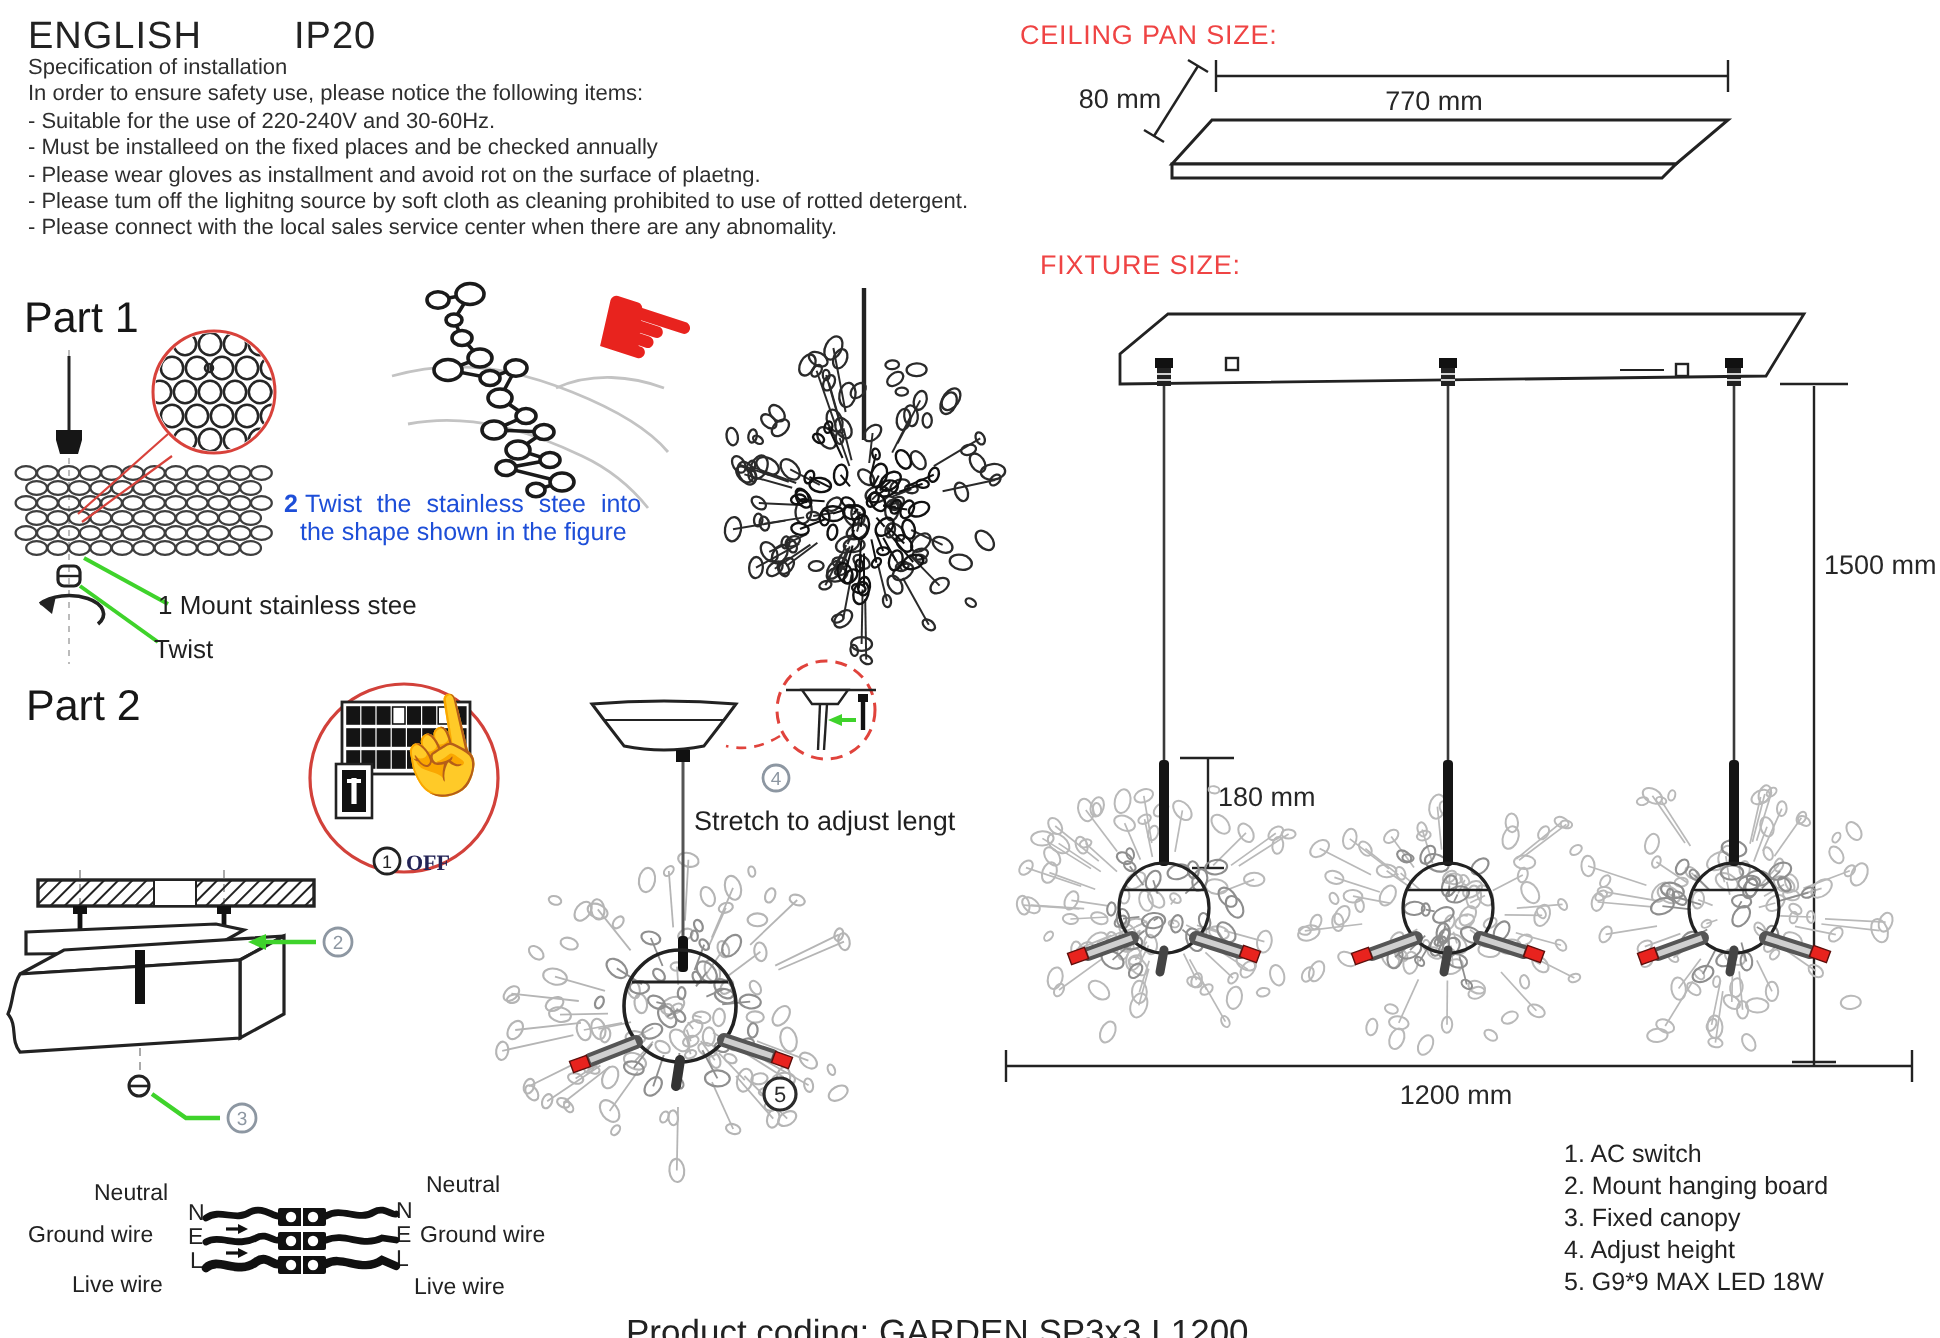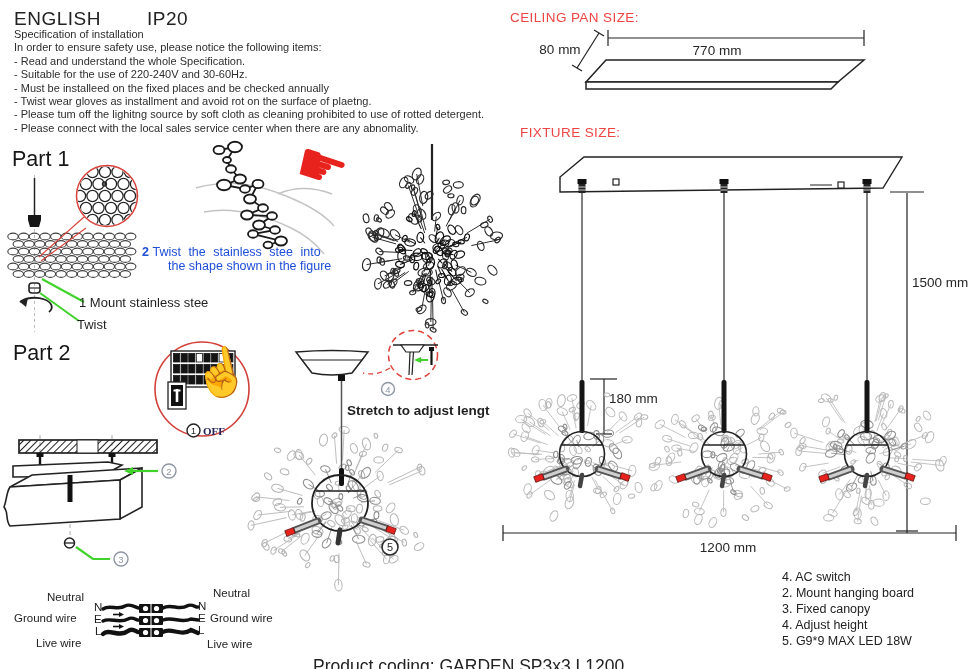--- a/index.html
+++ b/index.html
@@ -26,24 +26,23 @@
 </style>
 </head>
 <body>
 
 <div class="abs h1" style="left:14px;top:8px">ENGLISH</div>
 <div class="abs h1" style="left:147px;top:8px">IP20</div>
 
 <div class="abs spec" style="left:14px;top:28px">
   <div>Specification of installation</div>
   <div>In order to ensure safety use, please notice the following items:</div>
-  <div>- Read and understand the whole Specification.</div>
   <div>- Suitable for the use of 220-240V and 30-60Hz.</div>
   <div>- Must be installeed on the fixed places and be checked annually</div>
-  <div>- Twist wear gloves as installment and avoid rot on the surface of plaetng.</div>
+  <div>- Please wear gloves as installment and avoid rot on the surface of plaetng.</div>
   <div>- Please tum off the lighitng source by soft cloth as cleaning prohibited to use of rotted detergent.</div>
   <div>- Please connect with the local sales service center when there are any abnomality.</div>
 </div>
 
 <div class="abs part-title" style="left:12px;top:147px">Part 1</div>
 
 <svg id="svgA" class="abs" style="left:0;top:160px" width="150" height="178">
   <defs>
       <clipPath id="clipZ">
         <circle cx="107" cy="36" r="29.5"></circle>
@@ -405,21 +404,21 @@
       <ellipse cx="103.6" cy="112.7" rx="4.7" ry="3.0" fill="none" stroke="#111" stroke-width="1.2" transform="rotate(117 103.6 112.7)"></ellipse>
       <ellipse cx="59.3" cy="77.2" rx="3.0" ry="2.0" fill="none" stroke="#111" stroke-width="1.2" transform="rotate(33 59.3 77.2)"></ellipse>
       <line x1="103.0" y1="101.3" x2="116.9" y2="95.4" stroke="#111" stroke-width="1.02"></line>
       <ellipse cx="116.9" cy="95.4" rx="3.6" ry="2.4" fill="none" stroke="#111" stroke-width="1.2" transform="rotate(108 116.9 95.4)"></ellipse>
       <ellipse cx="101.7" cy="87.7" rx="5.0" ry="3.3" fill="none" stroke="#111" stroke-width="1.2" transform="rotate(60 101.7 87.7)"></ellipse>
     </g>
 </svg>
 
 <div class="abs step" style="left:142px;top:245px">
   <div><b>2</b> <span class="ws">Twist  the  stainless  stee  into</span></div>
-  <div style="margin-left:26px">the shape shown in the figure</div>
+  <div style="margin-left:8px">the shape shown in the figure</div>
 </div>
 <div class="abs lbl" style="left:79px;top:295px">1 Mount stainless stee</div>
 <div class="abs lbl" style="left:77px;top:317px">Twist</div>
 
 <div class="abs part-title" style="left:13px;top:341px">Part 2</div>
 
 <svg id="svgE" class="abs" style="left:150px;top:340px" width="110" height="106">
   <circle cx="52" cy="49" r="47" fill="none" stroke="#d2413a" stroke-width="1.6"></circle>
   <rect x="21" y="11" width="64" height="36" fill="#fff" stroke="#222" stroke-width="1.4"></rect>
   <g id="gKeys">
@@ -679,21 +678,21 @@
       <line x1="50" y1="193" x2="27" y2="202" stroke="#cfcfcf" stroke-width="3"></line>
       <rect x="17.5" y="201" width="9" height="6" fill="#e8231e" stroke="#5c0f0c" stroke-width="0.7" transform="rotate(-20 22 204)"></rect>
       <line x1="94" y1="192" x2="118" y2="200" stroke="#555" stroke-width="7" stroke-linecap="round"></line>
       <line x1="94" y1="192" x2="118" y2="200" stroke="#cfcfcf" stroke-width="3"></line>
       <rect x="118.5" y="199" width="9" height="6" fill="#e8231e" stroke="#5c0f0c" stroke-width="0.7" transform="rotate(20 123 202)"></rect>
       <line x1="72" y1="202" x2="70" y2="215" stroke="#333" stroke-width="5" stroke-linecap="round"></line>
     </g>
   <circle cx="122" cy="219" r="8" fill="#fff" stroke="#2b2b2b" stroke-width="1.6"></circle>
   <text x="122" y="223" text-anchor="middle" font-size="11" fill="#2b2b2b" class="mtxt">5</text>
 </svg>
-<div class="abs lbl" style="left:347px;top:403px;font-weight:bold;font-size:13.5px">Stretch to adjust lengt</div>
+<div class="abs lbl" style="left:347px;top:403px;font-weight:normal;font-size:13.5px">Stretch to adjust lengt</div>
 
 <div class="abs cap" style="left:510px;top:10px">CEILING PAN  SIZE:</div>
 <svg id="svgH" class="abs" style="left:505px;top:25px" width="460" height="80">
   <line x1="103" y1="13" x2="359" y2="13" stroke="#222" stroke-width="1.2"></line>
   <line x1="103" y1="5" x2="103" y2="21" stroke="#222" stroke-width="1.2"></line>
   <line x1="359" y1="5" x2="359" y2="21" stroke="#222" stroke-width="1.2"></line>
   <text x="212" y="30" text-anchor="middle" class="dimtxt">770 mm</text>
   <line x1="94" y1="8" x2="72" y2="43" stroke="#222" stroke-width="1.2"></line>
   <line x1="89" y1="5" x2="99" y2="11" stroke="#222" stroke-width="1.2"></line>
   <line x1="67" y1="40" x2="77" y2="46" stroke="#222" stroke-width="1.2"></line>
@@ -1187,21 +1186,21 @@
       <line x1="351" y1="324" x2="329" y2="332" stroke="#cfcfcf" stroke-width="3"></line>
       <rect x="319.5" y="330" width="9" height="6" fill="#e8231e" stroke="#5c0f0c" stroke-width="0.7" transform="rotate(-20 324 333)"></rect>
       <line x1="383" y1="324" x2="405" y2="331" stroke="#555" stroke-width="7" stroke-linecap="round"></line>
       <line x1="383" y1="324" x2="405" y2="331" stroke="#cfcfcf" stroke-width="3"></line>
       <rect x="405.5" y="329" width="9" height="6" fill="#e8231e" stroke="#5c0f0c" stroke-width="0.7" transform="rotate(20 410 332)"></rect>
       <line x1="367" y1="330" x2="365" y2="341" stroke="#444" stroke-width="4.5" stroke-linecap="round"></line>
     </g>
 </svg>
 
 <div class="abs plist" style="left:782px;top:570px">
-  <div>4. AC switch</div>
+  <div>1. AC switch</div>
   <div>2. Mount hanging board</div>
   <div>3. Fixed canopy</div>
   <div>4. Adjust height</div>
   <div>5. G9*9 MAX LED 18W</div>
 </div>
 
 <div class="abs wire-lbl" style="left:47px;top:591px">Neutral</div>
 <div class="abs nel" style="left:94px;top:601px">N</div>
 <div class="abs wire-lbl" style="left:14px;top:612px">Ground wire</div>
 <div class="abs nel" style="left:94px;top:613px">E</div>

